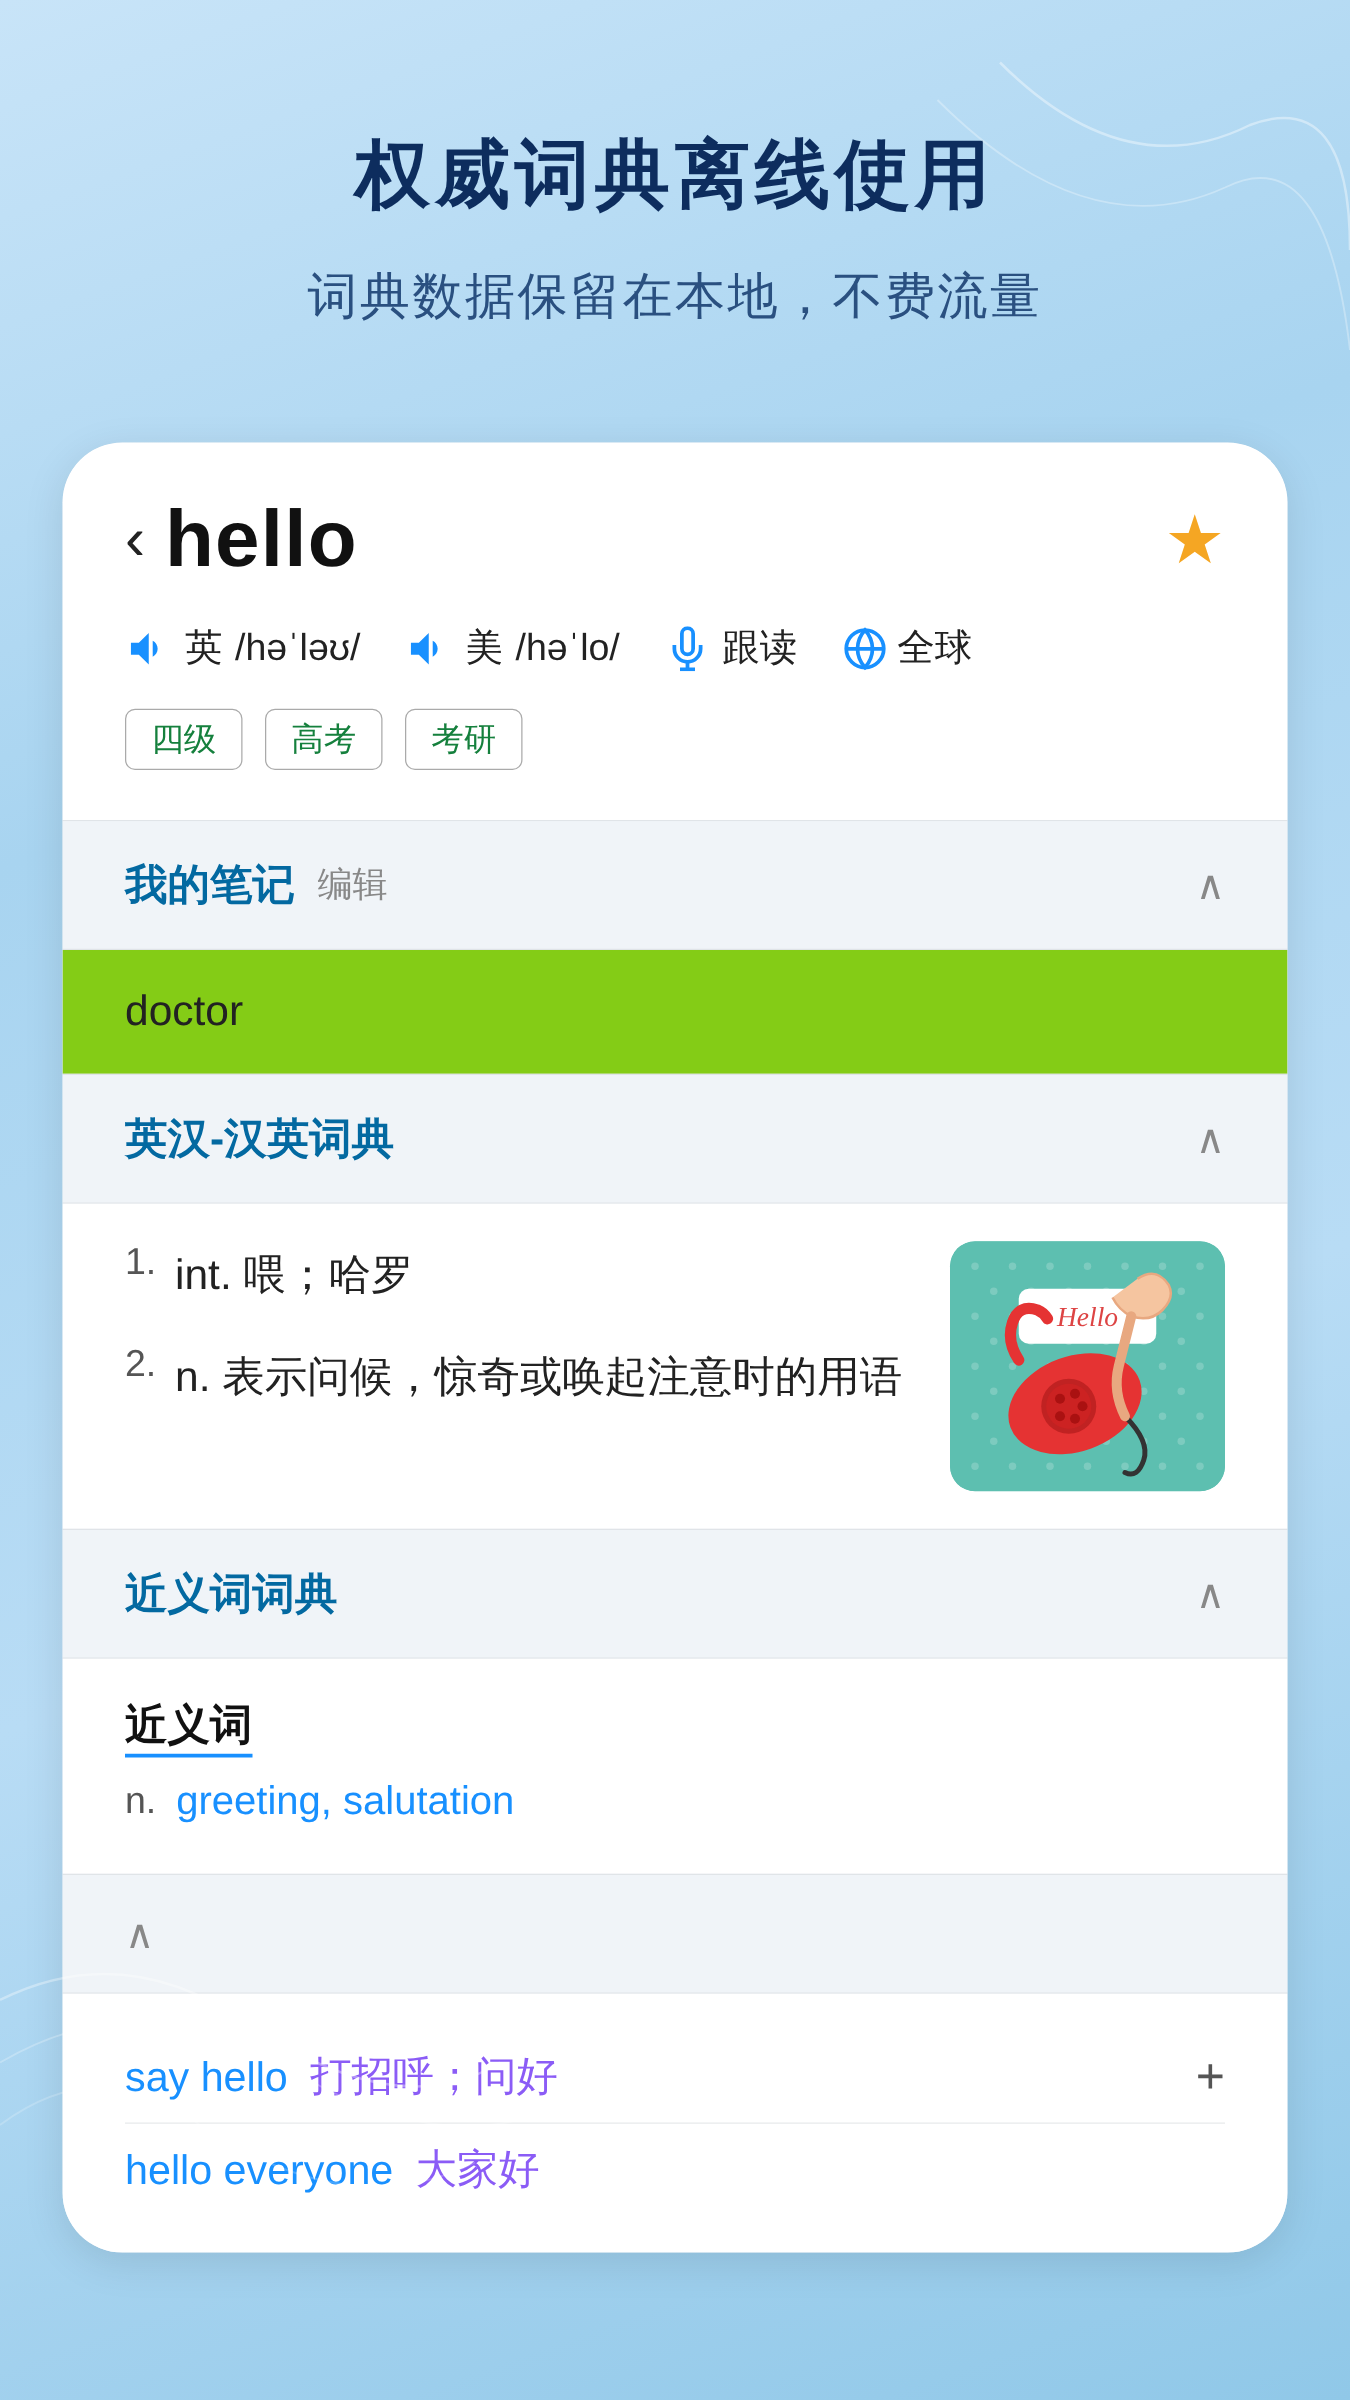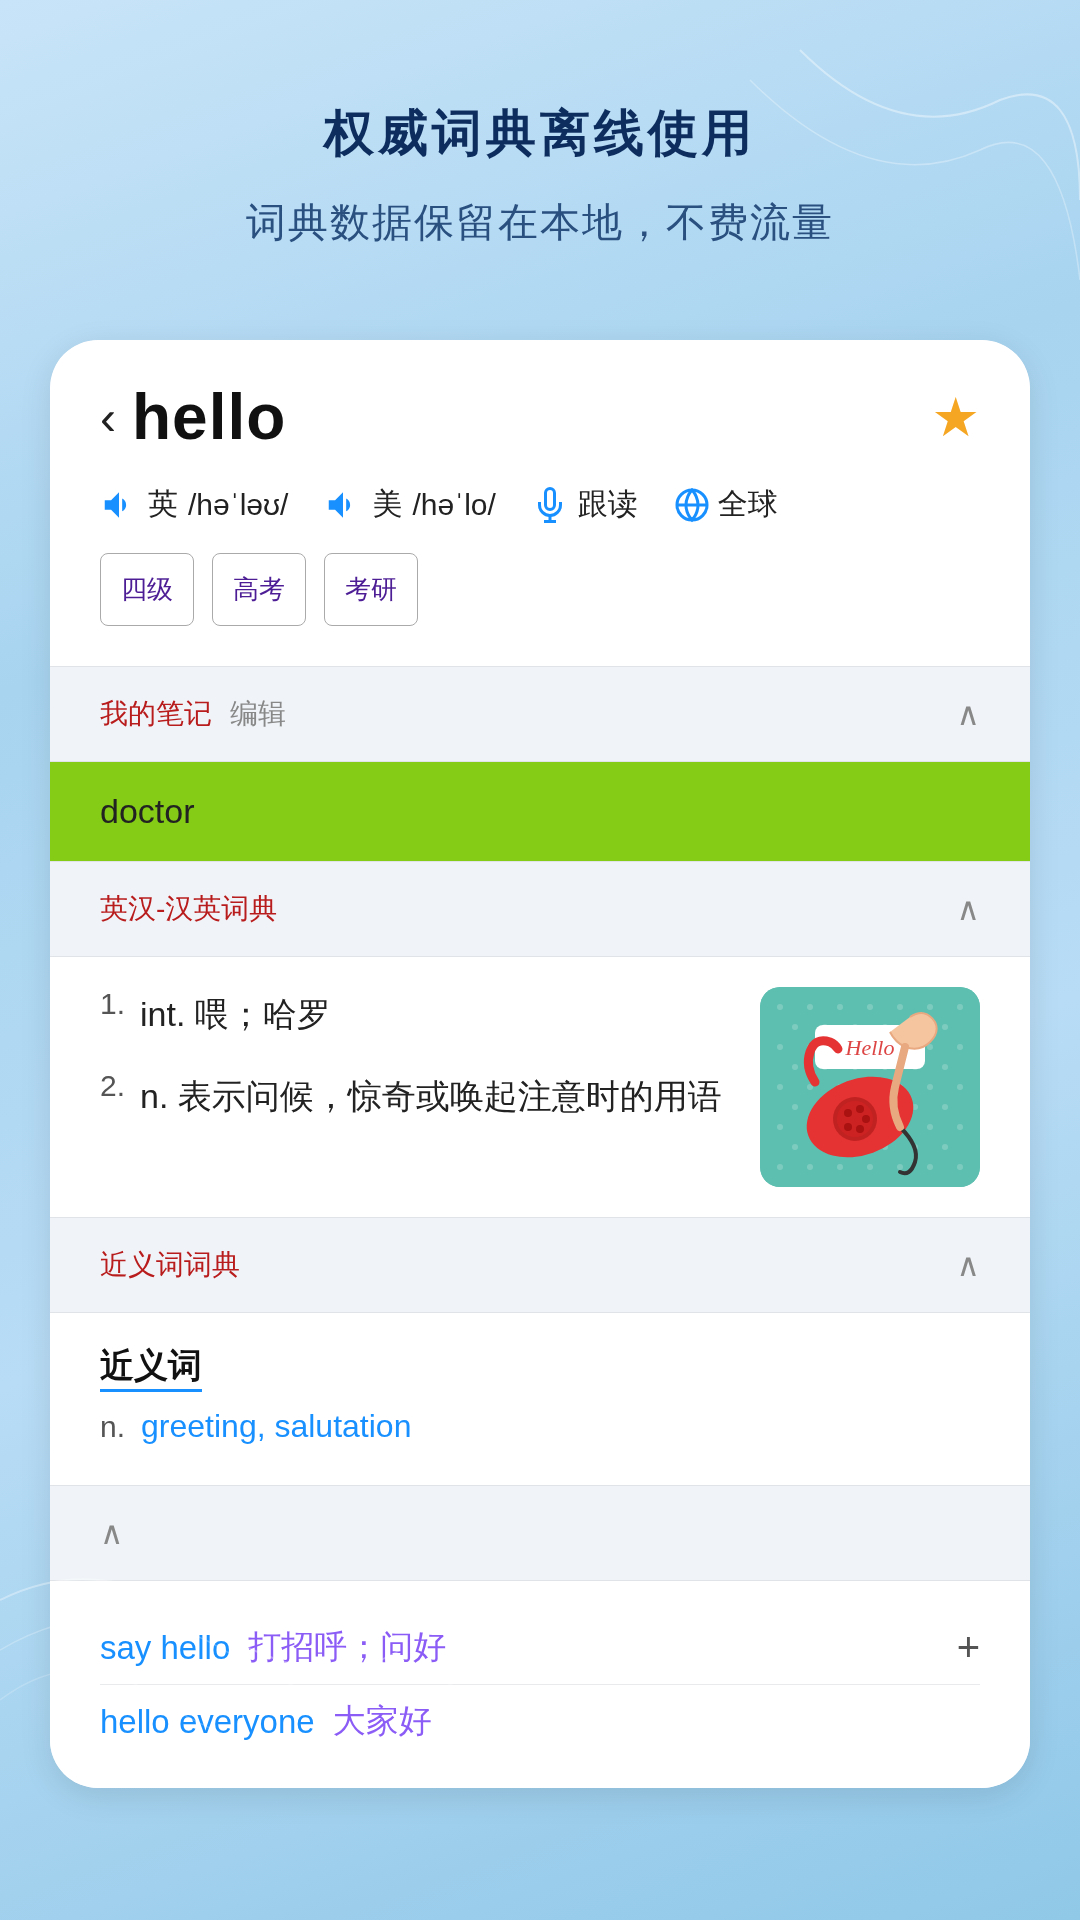--- a/index.html
+++ b/index.html
@@ -27,21 +27,21 @@
       top: 0; left: 0;
     }
 
     
     .hero-section {
       text-align: center;
       padding: 100px 60px 60px;
     }
 
     .hero-title {
-      font-size: 50px;
+      font-size: 60px;
       font-weight: 900;
       color: #0d2d5e;
       letter-spacing: 4px;
       margin-bottom: 28px;
     }
 
     .hero-subtitle {
       font-size: 40px;
       color: #2a5080;
       font-weight: 400;
@@ -163,23 +163,23 @@
     
     .tags-row {
       display: flex;
       gap: 18px;
       flex-wrap: wrap;
     }
 
     .tag {
       border: 1.5px solid #aaa;
       border-radius: 8px;
-      padding: 18px 20px;
+      padding: 6px 20px;
       font-size: 26px;
-      color: #4c1d95;
+      color: #15803d;
       text-align: right;
     }
 
     
     .section-divider {
       height: 1px;
       background: #e0e4e8;
     }
 
     
@@ -192,23 +192,23 @@
       cursor: pointer;
     }
 
     .section-header-left {
       display: flex;
       align-items: center;
       gap: 18px;
     }
 
     .section-title {
-      font-size: 28px;
-      font-weight: 400;
-      color: #b91c1c;
+      font-size: 34px;
+      font-weight: 700;
+      color: #0369a1;
     }
 
     .section-edit {
       font-size: 28px;
       color: #888;
       font-weight: 400;
     }
 
     .chevron-icon {
       font-size: 32px;

